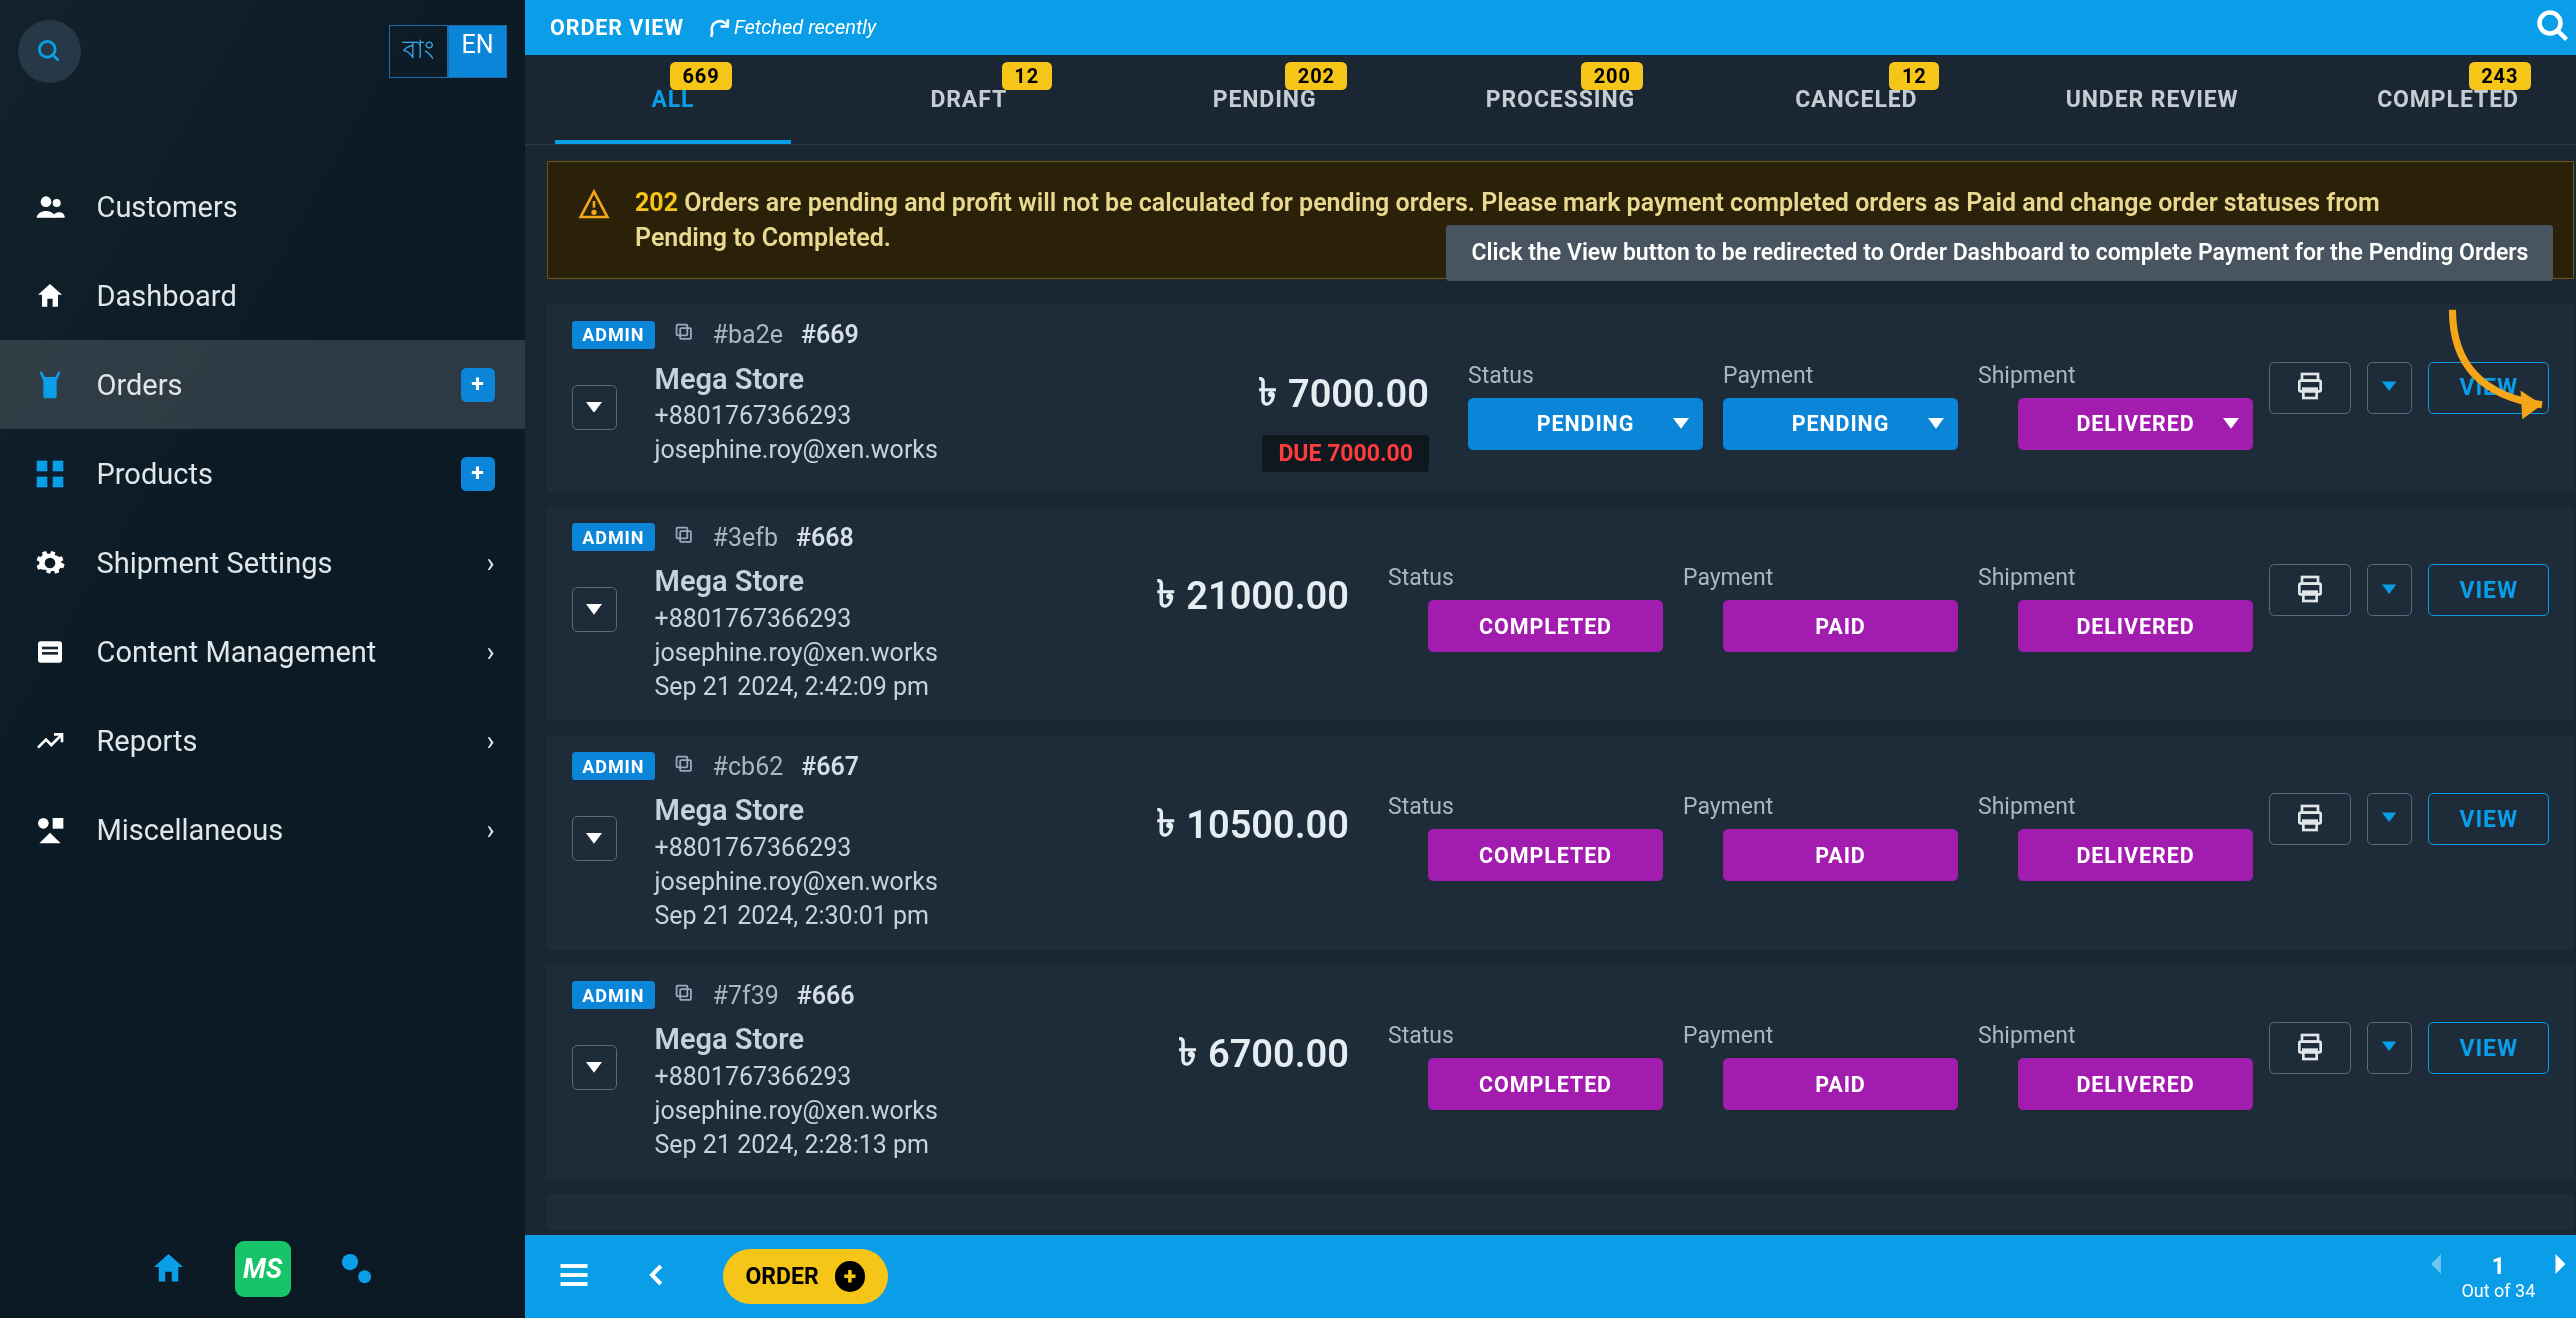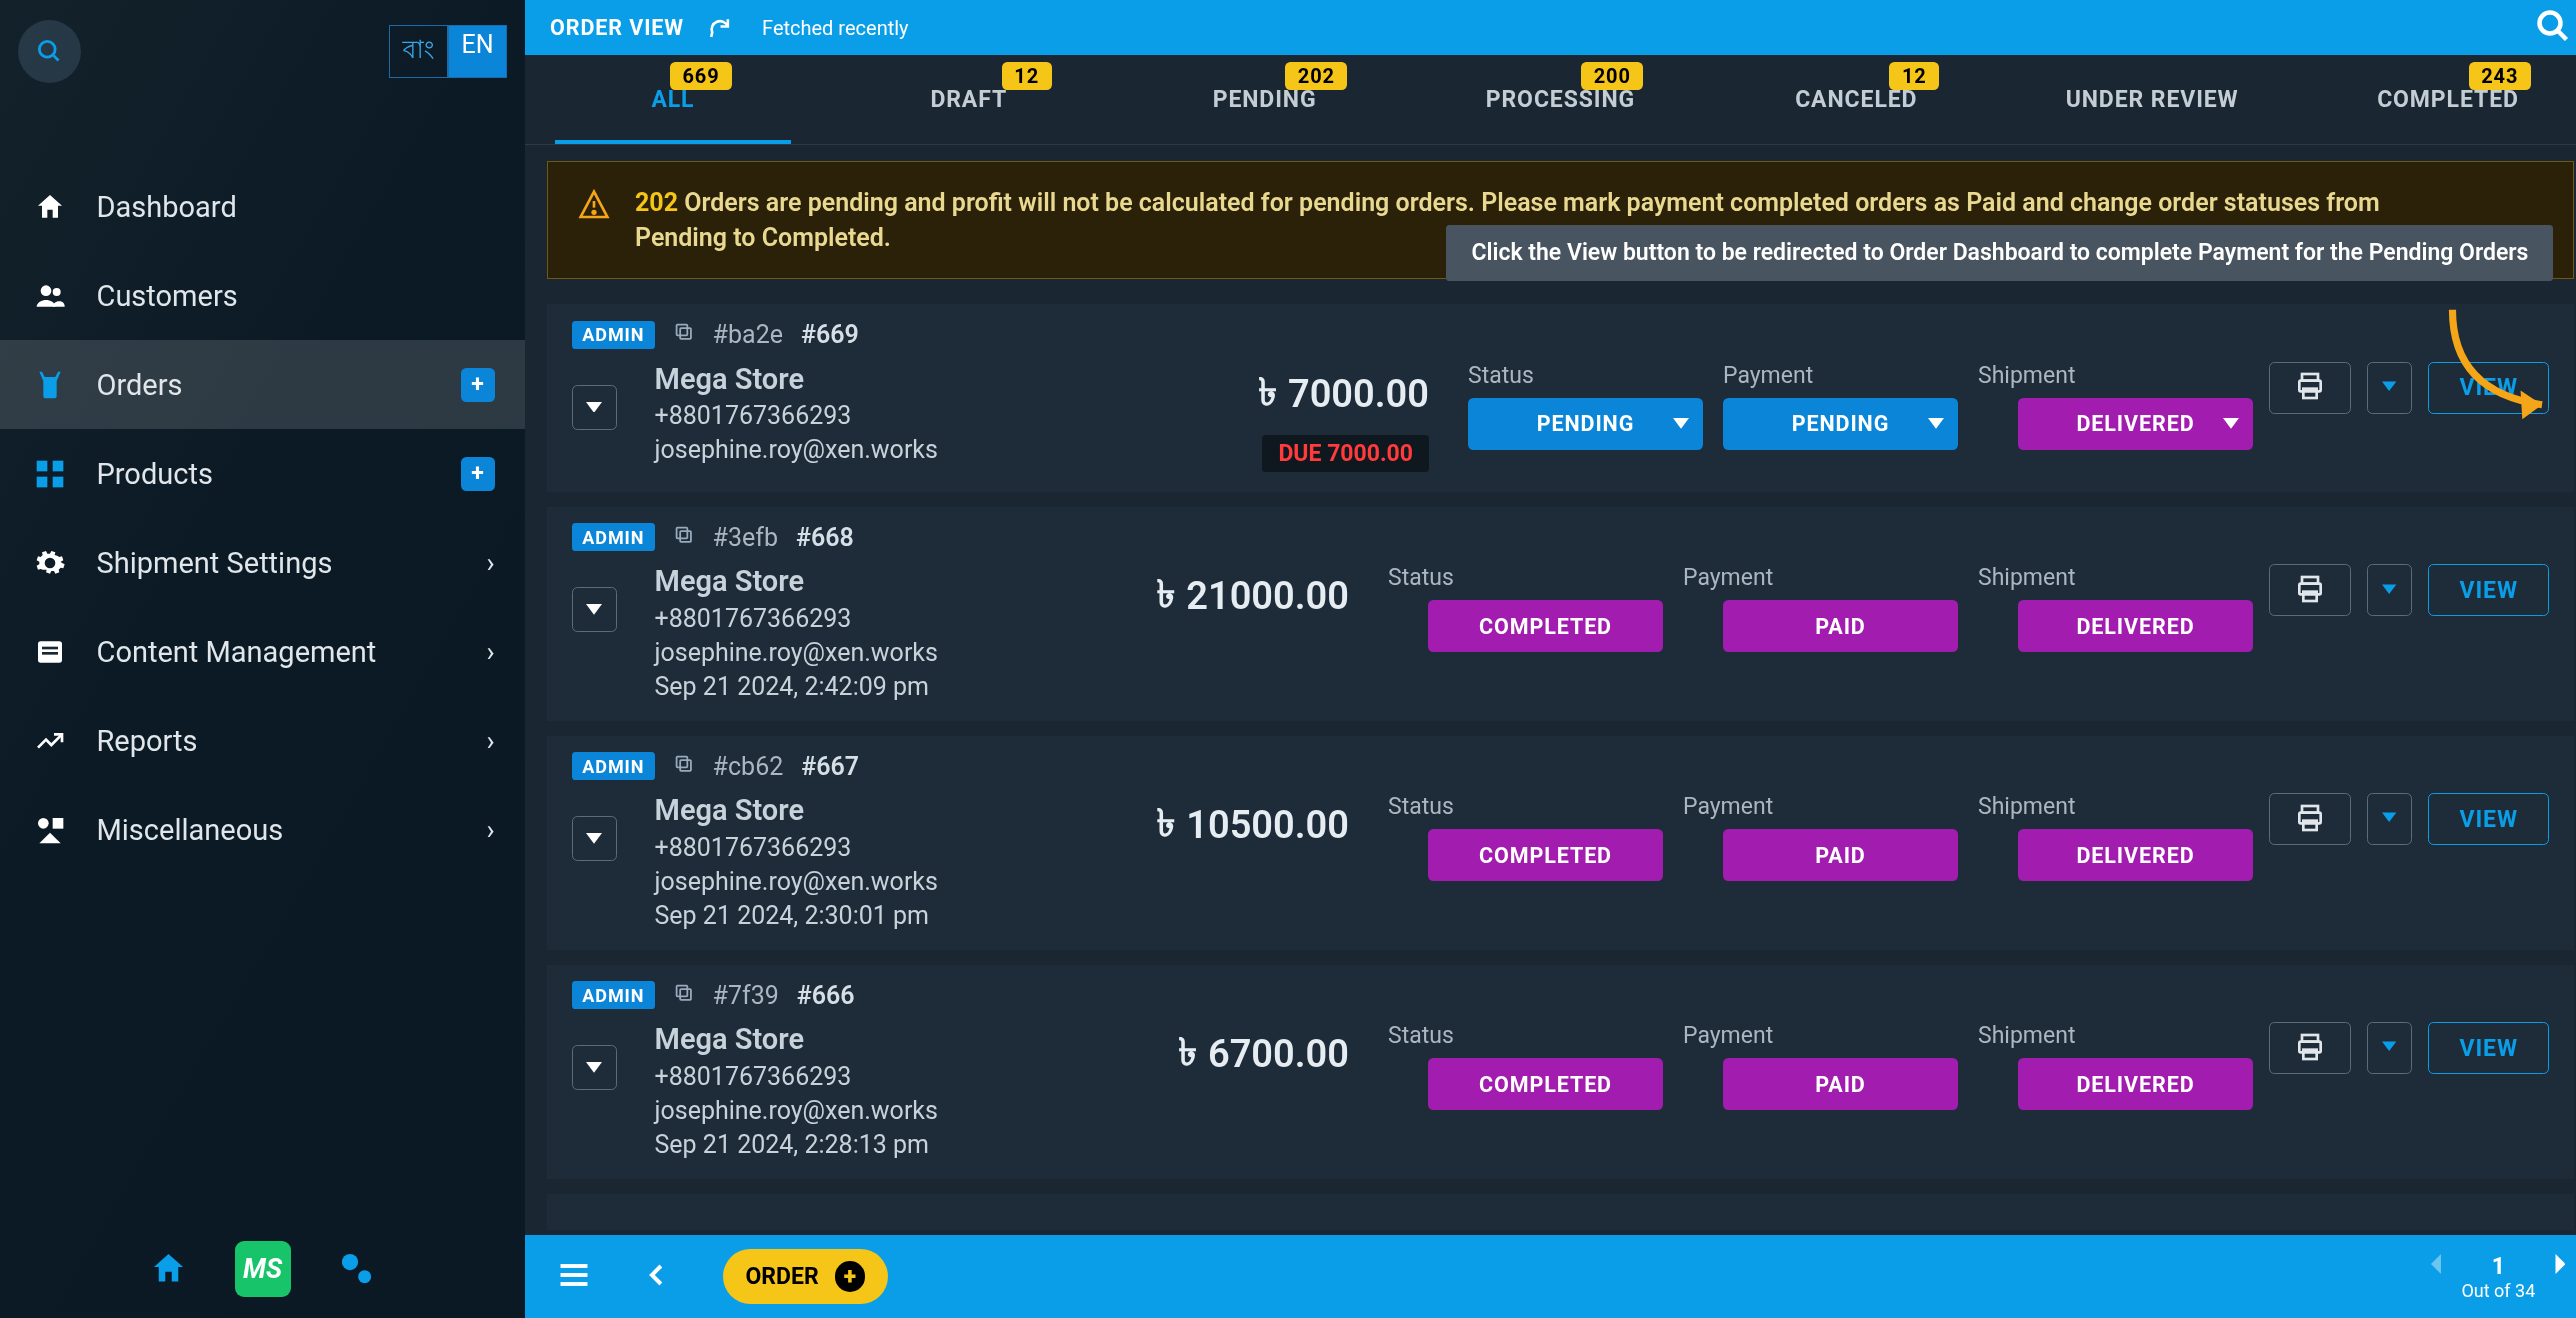--- a/index.html
+++ b/index.html
@@ -21,21 +21,21 @@
 .nav-item .add-badge { width:34px; height:34px; background:#0a85d8; border-radius:5.4px; display:flex; align-items:center; justify-content:center; color:#fff; font-size:23px; font-weight:bold;}
 .nav-item .chev { font-size:27px; color:#e0e6ea; }
 .sidebar-bottom { position:absolute; bottom:21.5px; left:0; right:0; display:flex; gap:38px; justify-content:center;}
 .sb-btn { width:56px; height:56px; border-radius:9px; display:flex; align-items:center; justify-content:center;}
 .sb-btn.ms { background:#17c469; color:#fff; font-weight:bold; font-size:27px; font-style:italic;}
 
 
 .main { flex:1; display:flex; flex-direction:column; background:#1a2733; position:relative;}
 .topbar { height:55px; background:#0a9ee8; display:flex; align-items:center; padding:0 25px; color:#fff;}
 .topbar .title { font-weight:700; font-size:21.5px; letter-spacing:0.9px;}
-.topbar .refresh { margin-left:23px; display:flex; align-items:flex-end; gap:30px;}
+.topbar .refresh { margin-left:23px; display:flex; align-items:flex-start; gap:2px;font-style:italic;}
 .topbar .fetch-txt { font-size:20px; }
 .topbar .sp { flex:1;}
 
 
 .tabs { height:90px; display:flex; align-items:stretch; background:#1a2733; border-bottom:0.9px solid #2a3a48;}
 .tab { flex:1; display:flex; align-items:center; justify-content:center; position:relative; cursor:pointer; font-size:23px; font-weight:700; letter-spacing:0.9px; color:#c4ccd4;}
 .tab.active { color:#0a9ee8;}
 .tab.active::after { content:""; position:absolute; left:10%; right:10%; bottom:0; height:4.5px; background:#0a9ee8;}
 .tab .badge { position:absolute; top:7.2px; right:22%; background:#f5c518; color:#000; font-size:20px; font-weight:700; padding:1.8px 12.5px; border-radius:5.4px;}
 .tab:first-child .badge { right:30%; }
@@ -110,35 +110,35 @@
       <div class="lang-toggle">
         <div class="lang-item">বাং</div>
         <div class="lang-item active">EN</div>
       </div>
     </div>
 
     <nav class="sidebar-nav">
       <div class="nav-item">
         <span class="nav-icon">
             <svg width="32" height="32" viewBox="0 0 24 24" fill="#fff">
-              <path d="M12 3l9 8h-3v9h-4v-6H10v6H6v-9H3z"></path>
-            </svg>
-          </span>
-        <span class="nav-label">Dashboard</span>
-      </div>
-      <div class="nav-item">
-        <span class="nav-icon">
-            <svg width="32" height="32" viewBox="0 0 24 24" fill="#fff">
               <circle cx="9" cy="8" r="4"></circle>
               <circle cx="17" cy="9" r="3"></circle>
               <path d="M2 20c0-3 4-5 7-5s7 2 7 5z"></path>
               <path d="M14 20c0-2 2-4 5-4s4 2 4 4z"></path>
             </svg>
           </span>
         <span class="nav-label">Customers</span>
+      </div>
+      <div class="nav-item">
+        <span class="nav-icon">
+            <svg width="32" height="32" viewBox="0 0 24 24" fill="#fff">
+              <path d="M12 3l9 8h-3v9h-4v-6H10v6H6v-9H3z"></path>
+            </svg>
+          </span>
+        <span class="nav-label">Dashboard</span>
       </div>
       <div class="nav-item active">
         <span class="nav-icon">
             <svg width="32" height="32" viewBox="0 0 24 24" fill="#0a9ee8">
               <path d="M6 2l2 4h8l2-4h2l-3 7v11a2 2 0 01-2 2H9a2 2 0 01-2-2V9L4 2z"></path>
             </svg>
           </span>
         <span class="nav-label">Orders</span>
         <span class="add-badge">+</span>
       </div>

